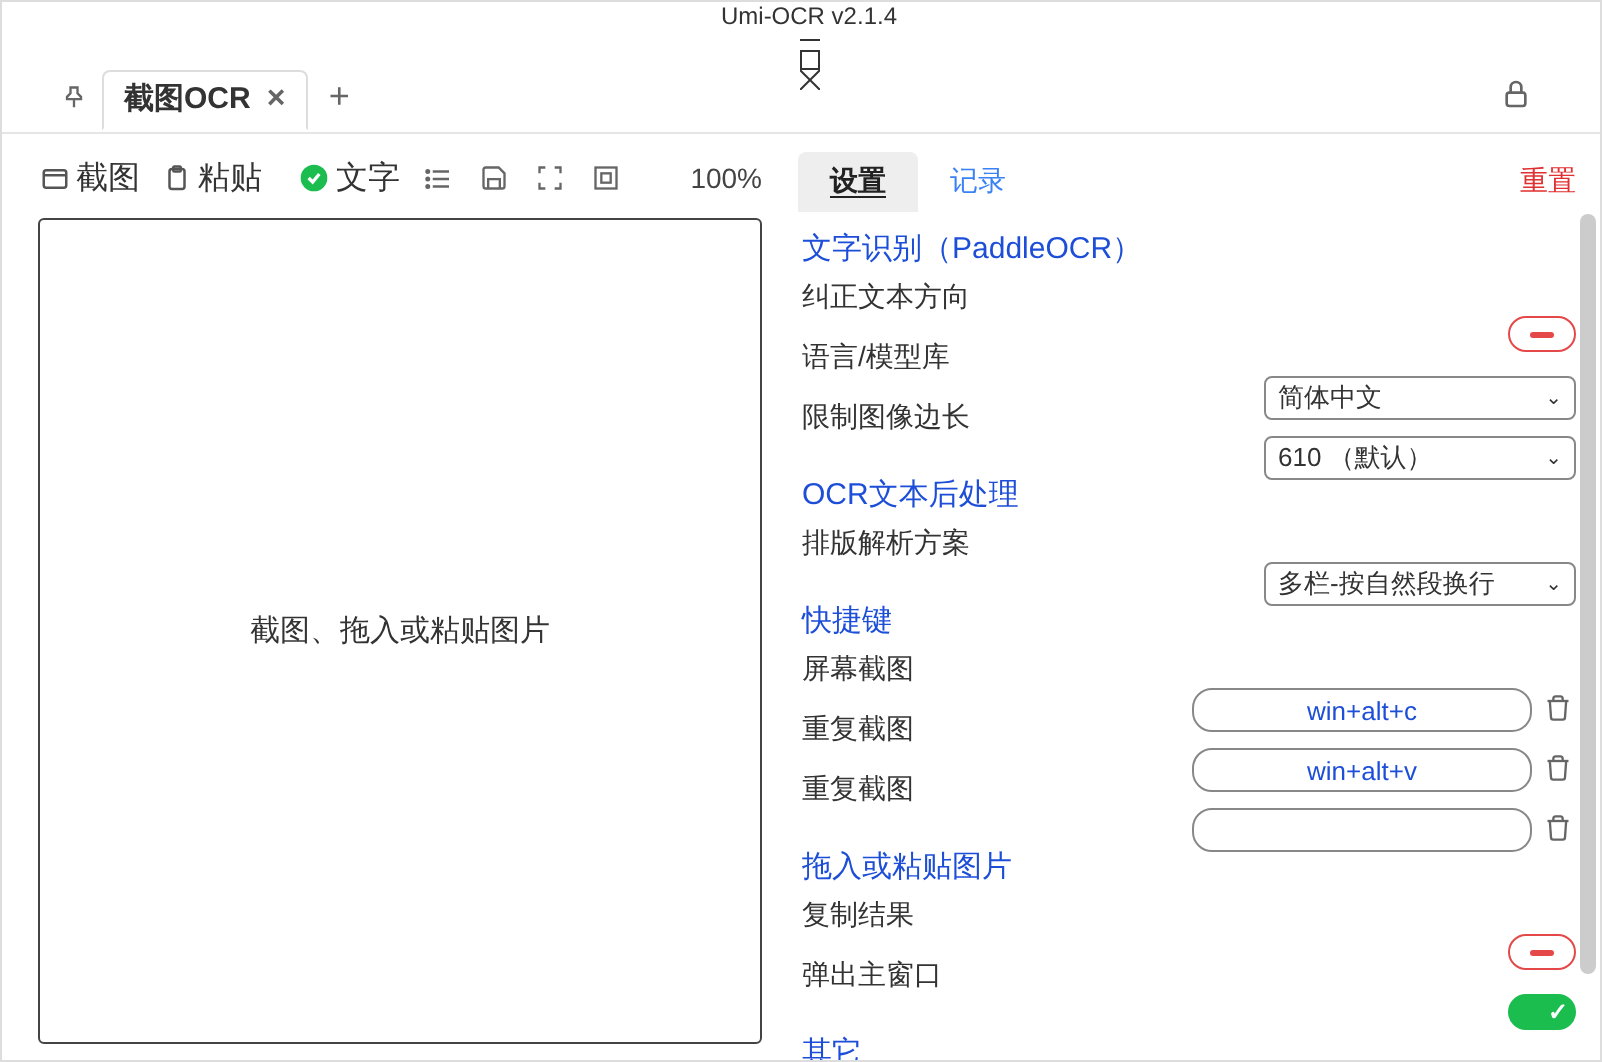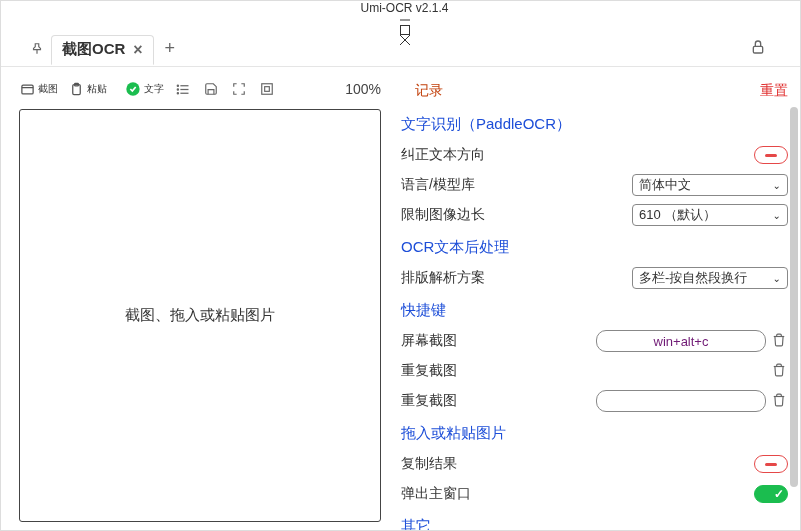--- a/index.html
+++ b/index.html
@@ -13,44 +13,44 @@
 .tabbar { height: 36px; display: flex; align-items: center; padding: 0 26px; border-bottom: 1px solid #e5e5e5; gap: 4px; }
 .pin { width: 20px; height: 20px; display: flex; align-items: center; justify-content: center; color: #666; }
 .tab { display: flex; align-items: center; padding: 0 10px; height: 30px; gap: 8px; font-weight: bold; font-size: 15px; border-top-left-radius: 4px; border-top-right-radius: 4px; }
 .tab.active { background: #fff; border: 1px solid #ddd; border-bottom-color: #fff; position: relative; top: 1px; }
 .tab .x { color: #666; font-size: 16px; }
 .add { width: 24px; height: 24px; display: flex; align-items: center; justify-content: center; color: #666; font-size: 18px; }
 .lock { margin-left: auto; width: 24px; color: #666; }
 .content { display: flex; height: calc(531px - 30px - 36px); }
 .left { width: 390px; padding: 8px 10px 10px 18px; display: flex; flex-direction: column; }
 .toolbar { display: flex; align-items: center; gap: 10px; height: 28px; margin-bottom: 6px; }
-.tool { display: flex; align-items: center; gap: 3px; font-size: 10px; color: #333; justify-content: flex-end; }
+.tool { display: flex; align-items: center; gap: 3px; font-size: 16px; color: #333; justify-content: flex-end; }
 .tool .ic { width: 16px; height: 16px; display: inline-flex; align-items: center; justify-content: center; color: #555; }
 .tool.green .ic { color: #1bbd4f; }
 .tool.green { color: #333; }
 .zoom { margin-left: auto; font-size: 14px; color: #444; }
 .ic-only { width: 18px; height: 18px; display: inline-flex; align-items: center; justify-content: center; color: #666; }
 .dropzone { flex: 1; border: 1px solid #444; border-radius: 3px; display: flex; align-items: center; justify-content: center; color: #333; font-size: 15px; background: #fff; }
 .right { flex: 1; padding: 8px 12px 0 8px; overflow: hidden; position: relative; }
 .stabs { display: flex; align-items: center; height: 32px; gap: 0; border-bottom: 1px solid transparent; }
-.stab { padding: 6px 16px; font-size: 14px; color: #c2410c; border-radius: 4px 4px 0 0; }
+.stab { padding: 6px 16px; font-size: 14px; color: #3b82f6; border-radius: 4px 4px 0 0; }
 .stab.active { background: #eee; color: #222; font-weight: bold; text-decoration: underline; text-underline-offset: 3px; }
 .reset { margin-left: auto; color: #e03030; font-size: 14px; }
 .section { font-size: 15px; color: #1d4ed8; padding: 8px 0 6px 2px; font-weight: 500; }
-.row { display: flex; align-items: center; height: 30px; padding-left: 2px; }
+.row { display: flex; align-items: flex-start; height: 30px; padding-left: 2px; flex-direction: column; }
 .row .label { font-size: 14px; color: #333; flex: 0 0 auto; }
 .row .ctrl { margin-left: auto; display: flex; align-items: center; gap: 6px; }
 .select { width: 156px; height: 22px; border: 1px solid #888; border-radius: 4px; display: flex; align-items: center; padding: 0 6px; font-size: 13px; color: #333; background: #fff; justify-content: space-between; }
 .select .chev { font-size: 10px; color: #333; }
 .toggle { width: 34px; height: 18px; border-radius: 10px; border: 1.5px solid; display: flex; align-items: center; padding: 0 3px; }
 .toggle.off { border-color: #e54848; background: #fff; justify-content: center; }
 .toggle.off .bar { width: 12px; height: 3px; background: #e54848; border-radius: 2px; }
 .toggle.on { border-color: #1bbd4f; background: #1bbd4f; justify-content: flex-end; }
 .toggle.on .chk { color: #fff; font-size: 12px; font-weight: bold; }
-.hk { width: 170px; height: 22px; border: 1px solid #888; border-radius: 10px; display: flex; align-items: center; justify-content: center; font-size: 13px; color: #701a75; background: #fff; }
+.hk { width: 170px; height: 22px; border: 1px solid #888; border-radius: 10px; display: flex; align-items: center; justify-content: center; font-size: 13px; color: #1d4ed8; background: #fff; }
 .hk.empty { width: 170px; }
 .trash { width: 16px; height: 16px; color: #666; }
 .scrollbar { position: absolute; right: 2px; top: 40px; width: 8px; height: 440px; background: transparent; }
 .thumb { width: 8px; height: 380px; background: #ccc; border-radius: 4px; }
 </style>
 </head>
 <body>
 
 <div class="titlebar">
   <div class="app-icon"></div>
@@ -151,20 +151,21 @@
         </span>
       <span class="zoom">100%</span>
     </div>
     <div class="dropzone">
       <span>截图、拖入或粘贴图片</span>
     </div>
   </div>
 
   <div class="right">
     <div class="stabs">
+      <div class="stab active">设置</div>
       <div class="stab">记录</div>
       <div class="reset">重置</div>
     </div>
 
     <div class="section">文字识别（PaddleOCR）</div>
     <div class="row">
       <span class="label">纠正文本方向</span>
       <div class="ctrl">
           <div class="toggle off">
             <div class="bar"></div>
@@ -208,20 +209,21 @@
         <div class="hk">win+alt+c</div>
         <span class="trash"><svg width="14" height="14" viewBox="0 0 24 24" fill="none" stroke="#666" stroke-width="2">
               <polyline points="3 6 5 6 21 6"></polyline>
               <path d="M19 6l-1 14a2 2 0 01-2 2H8a2 2 0 01-2-2L5 6m3 0V4a2 2 0 012-2h4a2 2 0 012 2v2"></path>
             </svg></span>
       </div>
     </div>
     <div class="row">
       <span class="label">重复截图</span>
       <div class="ctrl">
+        <div class="hk">win+alt+v</div>
         <span class="trash"><svg width="14" height="14" viewBox="0 0 24 24" fill="none" stroke="#666" stroke-width="2">
               <polyline points="3 6 5 6 21 6"></polyline>
               <path d="M19 6l-1 14a2 2 0 01-2 2H8a2 2 0 01-2-2L5 6m3 0V4a2 2 0 012-2h4a2 2 0 012 2v2"></path>
             </svg></span>
       </div>
     </div>
     <div class="row">
       <span class="label">重复截图</span>
       <div class="ctrl">
         <div class="hk empty"></div>

